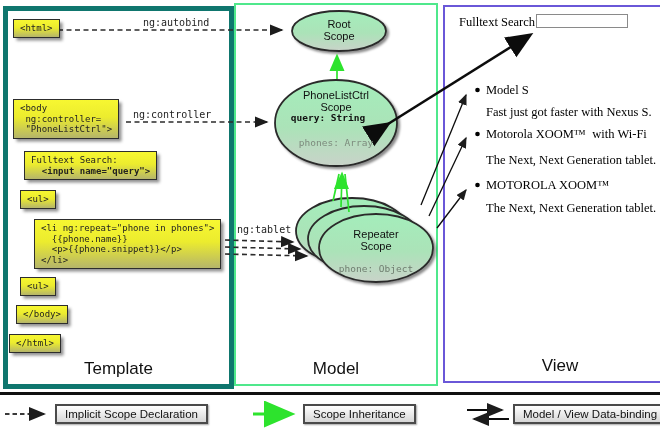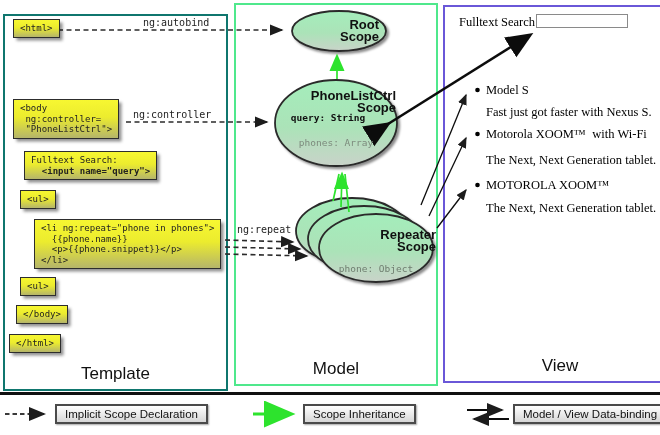--- a/index.html
+++ b/index.html
@@ -1,34 +1,34 @@
 <!DOCTYPE html>
 <html><head>
 <meta charset="utf-8">
 <style>
   html,body{margin:0;padding:0;background:#fff;}
   #canvas{position:relative;width:660px;height:435px;background:#fff;overflow:hidden;
           font-family:"Liberation Sans",sans-serif;}
   .col{position:absolute;z-index:0;background:#fff;}
   .col-label{position:absolute;bottom:5px;left:0;right:0;text-align:center;
              font-size:17px;color:#111;}
-  #col-template{left:3px;top:14px;width:221px;height:373px;border:2px solid #0f766e;}
+  #col-template{left:3px;top:6px;width:221px;height:373px;border:5px solid #0f766e;}
   #col-model{left:234px;top:3px;width:200px;height:379px;border:2px solid #4fe88c;}
   #col-view{left:443px;top:5px;width:210px;height:374px;border:2px solid #6a57d8;padding-left:20px;}
   svg.overlay{position:absolute;left:0;top:0;z-index:1;pointer-events:none;}
   .codebox{position:absolute;z-index:2;font-family:"DejaVu Sans Mono",monospace;
            font-size:9px;line-height:10.5px;color:#222;white-space:pre;
            background:linear-gradient(180deg,#f7f731 0%,#ecec2e 45%,#b5b56a 100%);
            border:1px solid #2d2d2d;padding:3px 6px;
            box-shadow:2.5px 2.5px 3px rgba(0,0,0,0.45);}
   .codebox .bold{font-weight:bold;}
   .directive{position:absolute;z-index:2;font-family:"DejaVu Sans Mono",monospace;
              font-size:10px;color:#232323;white-space:pre;}
-  .scope-title{position:absolute;z-index:2;font-size:13px;line-height:11.5px;color:#101010;
-               text-align:right;white-space:pre;font-weight:bold;}
+  .scope-title{position:absolute;z-index:2;font-size:11px;line-height:11.5px;color:#101010;
+               text-align:center;white-space:pre;}
   .scope-prop{position:absolute;z-index:2;font-family:"DejaVu Sans Mono",monospace;
               font-size:9.5px;text-align:center;white-space:pre;}
   .viewtext{position:absolute;z-index:2;font-family:"Liberation Serif",serif;
             font-size:12.5px;color:#000;white-space:pre;}
   #search-input{position:absolute;z-index:2;left:536px;top:14px;width:86px;height:12px;
                 border:1px solid #8a8a8a;background:#fff;font-size:10px;padding:0 2px;}
   #legend-rule{position:absolute;z-index:2;left:0;top:392px;width:660px;height:3px;background:#101010;}
   .legend-box{position:absolute;z-index:2;top:404px;border:2px solid #4a4a4a;
               background:linear-gradient(#ffffff,#d7d7d7);padding:2px 8px;
               font-size:11.5px;color:#111;white-space:pre;
@@ -123,21 +123,21 @@
   <div class="codebox" style="left:34px;top:219px;">&lt;li ng:repeat="phone in phones"&gt;
   {{phone.name}}
   &lt;p&gt;{{phone.snippet}}&lt;/p&gt;
 &lt;/li&gt;</div>
   <div class="codebox" style="left:20px;top:277px;">&lt;ul&gt;</div>
   <div class="codebox" style="left:16px;top:305px;">&lt;/body&gt;</div>
   <div class="codebox" style="left:9px;top:334px;">&lt;/html&gt;</div>
 
   <div class="directive" style="left:143px;top:17px;">ng:autobind</div>
   <div class="directive" style="left:133px;top:109px;">ng:controller</div>
-  <div class="directive" style="left:237px;top:224px;">ng:repeat</div>
+  <div class="directive" style="left:237px;top:224px;">ng:tablet</div>
 
   <div class="scope-title" style="left:299px;top:19px;width:80px;">Root
 Scope</div>
   <div class="scope-title" style="left:276px;top:90px;width:120px;">PhoneListCtrl
 Scope</div>
   <div class="scope-prop" style="left:276px;top:112px;width:104px;font-weight:bold;color:#111;">query: String</div>
   <div class="scope-prop" style="left:276px;top:137px;width:120px;color:#7d8a7d;">phones: Array</div>
   <div class="scope-title" style="left:316px;top:229px;width:120px;">Repeater
 Scope</div>
   <div class="scope-prop" style="left:316px;top:263px;width:120px;color:#6f7d6f;">phone: Object</div>

